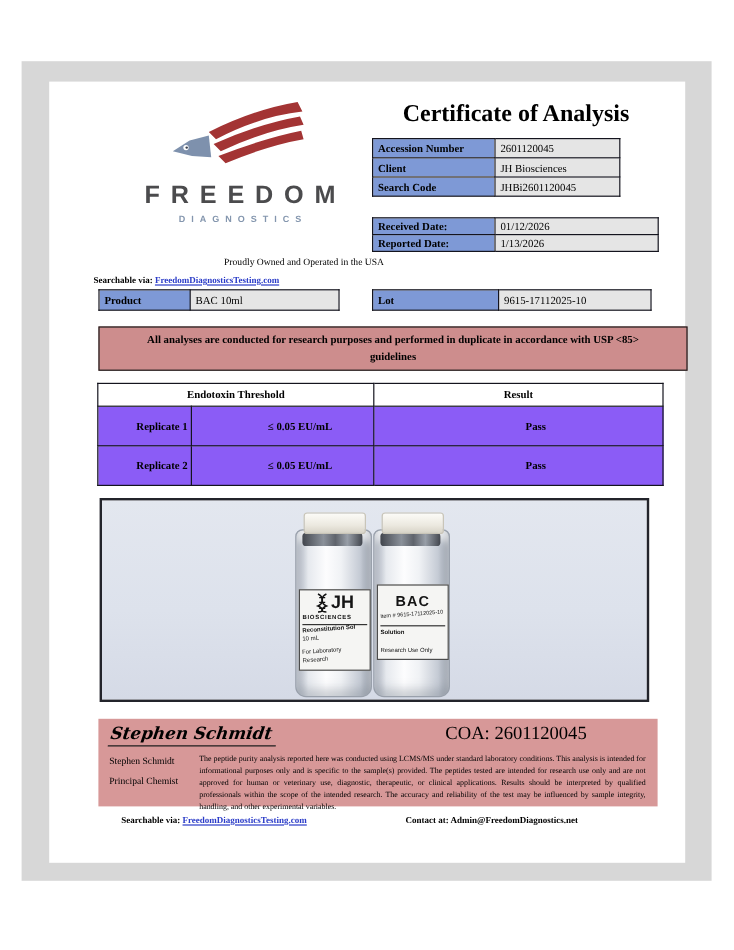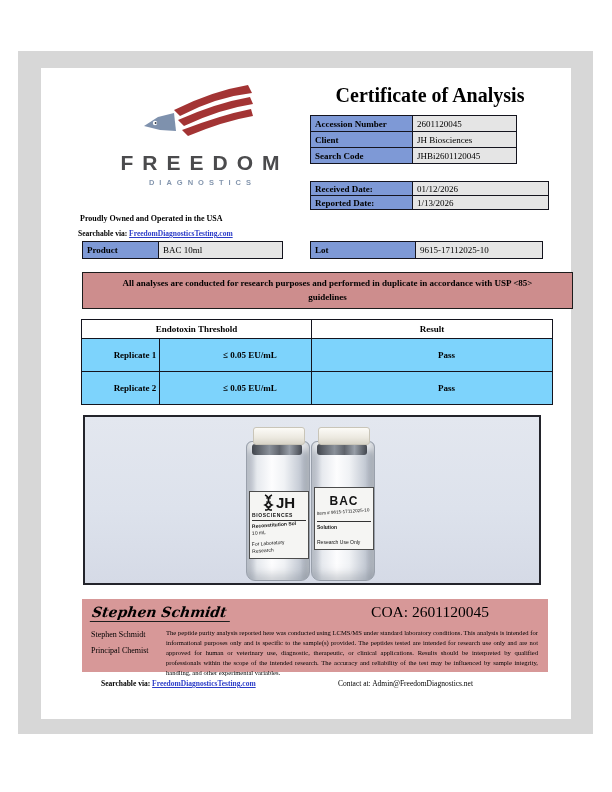--- a/index.html
+++ b/index.html
@@ -11,22 +11,22 @@
   .frame{position:absolute;left:18px;top:51px;width:575px;height:683px;background:#d7d7d7;}
   .doc{position:absolute;left:23px;top:17px;width:530px;height:651px;background:#ffffff;}
 
   
   .logo-block{position:absolute;left:39px;top:16px;width:240px;text-align:center;}
   .logo-eagle{display:block;margin:0 auto;}
   .logo-brand{font-family:"Liberation Sans",sans-serif;font-weight:bold;font-size:21px;
     letter-spacing:9px;padding-left:9px;color:#4b4b4d;margin-top:1px;}
   .logo-sub{font-family:"Liberation Sans",sans-serif;font-weight:bold;font-size:7.5px;
     letter-spacing:5px;padding-left:5px;color:#8496ae;margin-top:3px;}
-  .tagline{position:absolute;left:39px;top:146px;width:240px;text-align:left;
-    font-weight:bold;font-size:8px;}
+  .tagline{position:absolute;left:39px;top:146px;width:240px;text-align:right;
+    font-weight:normal;font-size:8px;}
   .searchline{position:absolute;left:37px;top:161px;font-weight:bold;font-size:7.5px;}
   a.blue-link{color:#2b3cc8;text-decoration:underline;font-weight:bold;cursor:pointer;}
 
   
   .kv{position:absolute;border-collapse:collapse;table-layout:fixed;}
   .kv td{border:1px solid #14141e;font-size:9px;padding:1px 4px;vertical-align:middle;overflow:hidden;white-space:nowrap;}
   .kv td.k{background:#7e99d6;font-weight:bold;}
   .kv td.v{background:#e5e5e5;}
   .t-info{left:269px;top:47px;width:207px;}
   .t-info td{height:13px;}
@@ -42,21 +42,21 @@
 
   
   .banner{position:absolute;left:41px;top:204px;width:445px;background:#cd8d8d;
     border:1.5px solid #1c1c1c;font-weight:bold;font-size:9px;text-align:center;
     padding:4px 22px;line-height:1.5;}
 
   
   .results{position:absolute;left:40px;top:251px;width:472px;border-collapse:collapse;table-layout:fixed;}
   .results td{border:1px solid #14141e;font-weight:bold;font-size:9px;text-align:center;vertical-align:middle;}
   .results tr.hdr td{background:#ffffff;height:16px;}
-  .results tr.data td{background:#7dd3fc;height:30px;padding-left:30px;}
+  .results tr.data td{background:#8b5cf6;height:30px;padding-left:30px;}
 
   
   .photo{position:absolute;left:42px;top:347px;width:454px;height:166px;
     background:linear-gradient(180deg,#e3e7ef 0%,#dde2ec 55%,#d5dae6 100%);
     border:2px solid #23242b;}
   .vial{position:absolute;top:24px;width:64px;height:140px;}
   .vial-body{position:absolute;left:0;top:0;width:62px;height:138px;
     border:1px solid #99a0ab;border-radius:6px 6px 9px 9px;
     background:linear-gradient(90deg,#a9b0bc 0%,#e6e9ee 16%,#fdfdfe 40%,#f0f2f5 60%,#c4cad4 86%,#979ea9 100%);
     box-shadow:inset 0 -6px 8px rgba(120,128,140,.35), inset 0 8px 6px rgba(255,255,255,.7);}
@@ -85,21 +85,21 @@
     border-bottom:1.2px solid #1e1e1e;padding:0 4px 1px 1px;}
   .sig-coa{position:absolute;left:248px;top:4px;width:200px;text-align:center;
     font-weight:normal;font-size:15.5px;}
   .sig-name{position:absolute;left:9px;top:31px;font-size:8px;}
   .sig-role{position:absolute;left:9px;top:47px;font-size:8px;}
   .sig-disclaimer{position:absolute;left:84px;top:29px;width:372px;font-size:6.6px;
     line-height:1.5;text-align:justify;}
 
   
   .foot-search{position:absolute;left:60px;top:611px;font-weight:bold;font-size:7.5px;}
-  .foot-contact{position:absolute;left:297px;top:611px;font-weight:normal;font-size:7.5px;}
+  .foot-contact{position:absolute;left:297px;top:611px;font-weight:bold;font-size:7.5px;}
 </style>
 </head>
 <body>
 
 <div class="frame">
   <div class="doc">
 
     <div class="logo-block">
       <svg class="logo-eagle" width="132" height="66" viewBox="0 0 132 66">
         <path d="M40,26 Q78,7 114,1 L118,9 Q82,13 46,32 Z" fill="#a33434"></path>

